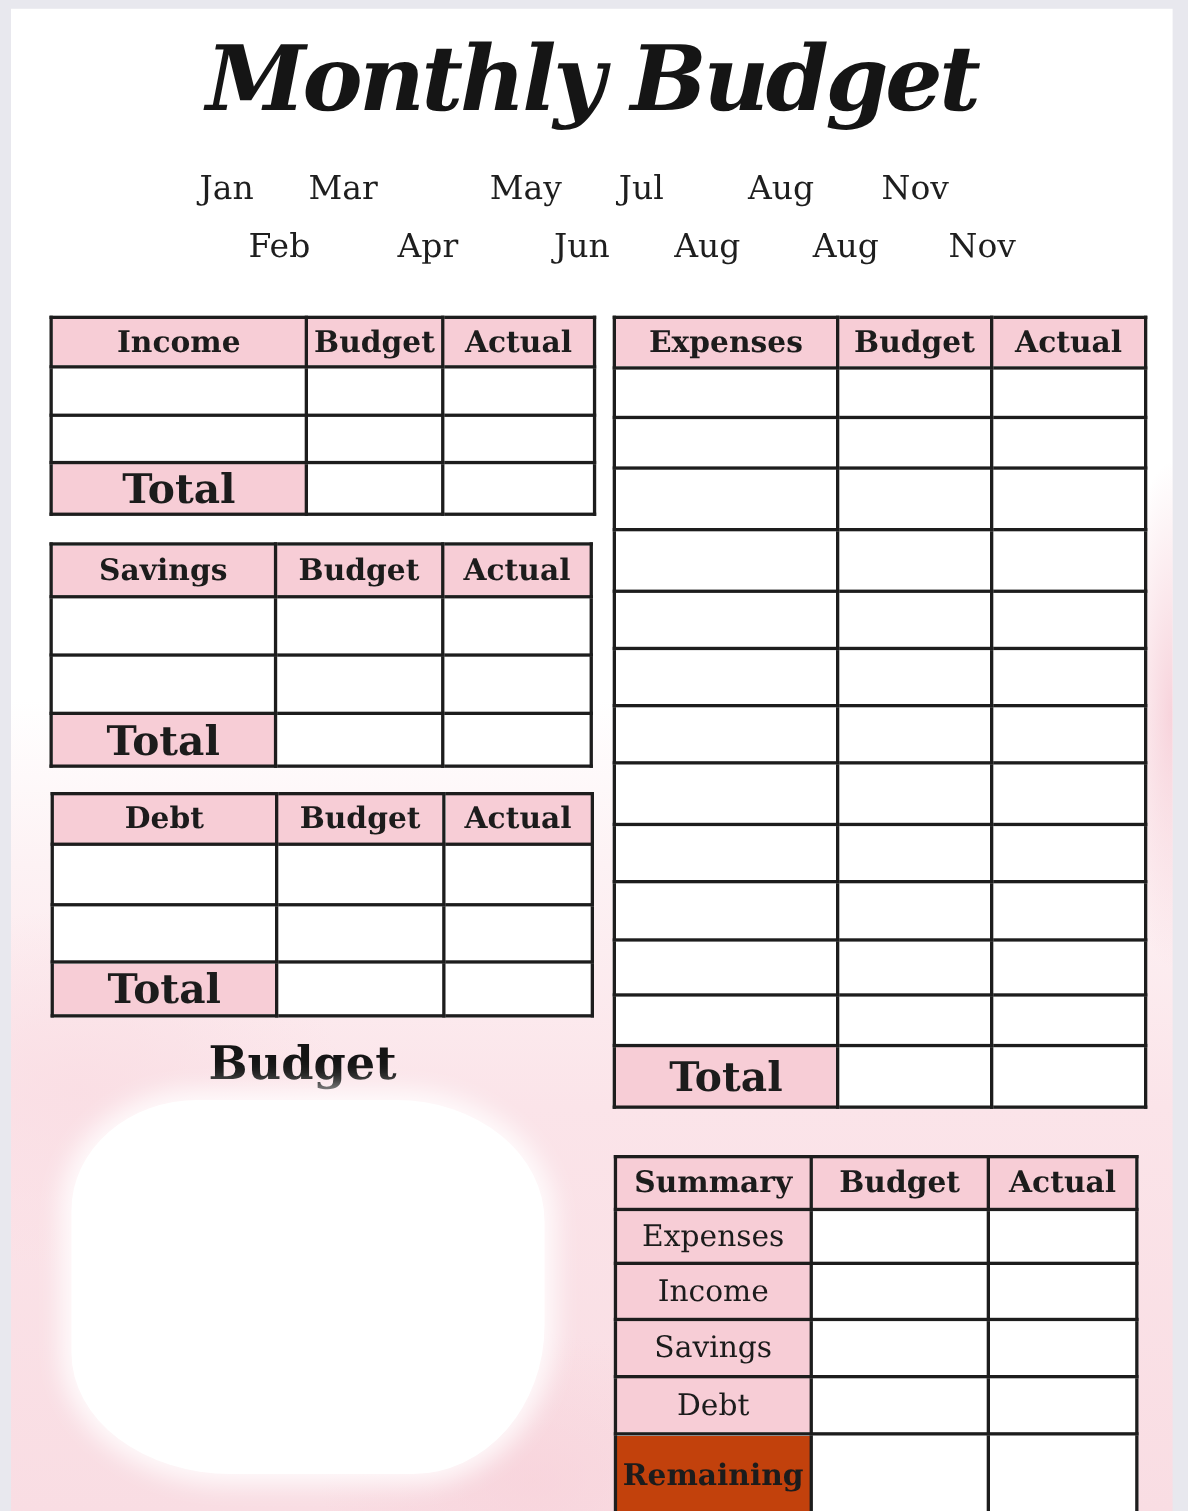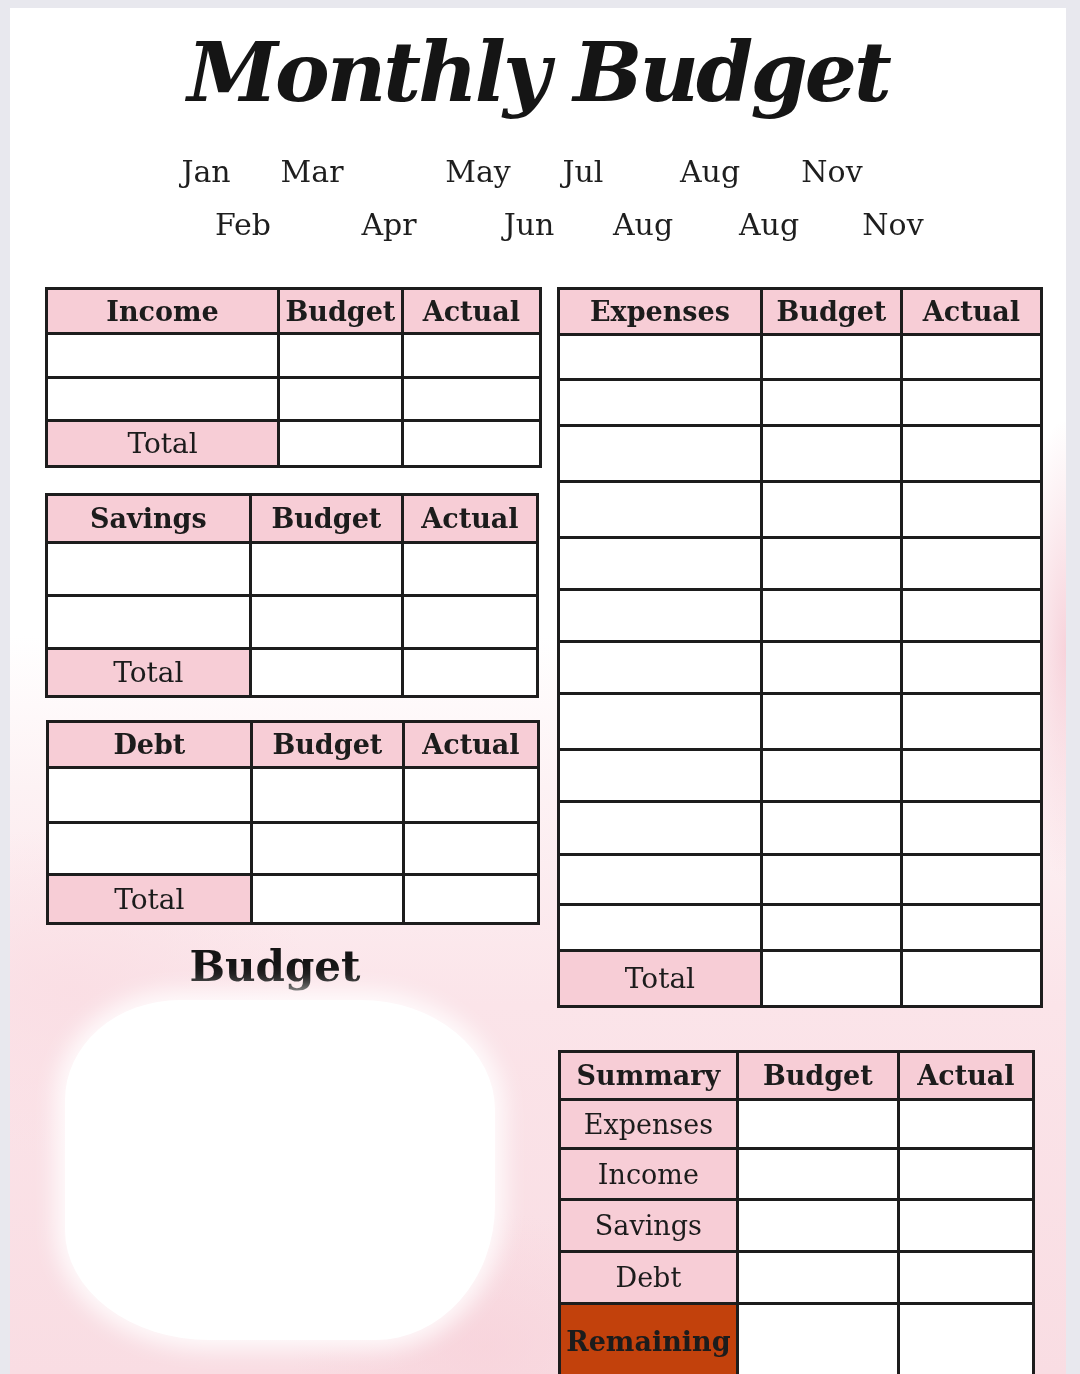--- a/index.html
+++ b/index.html
@@ -53,21 +53,21 @@
     background: #ffffff;
   }
   td, th {
     border: 3px solid #1d1d1d;
     text-align: center;
     vertical-align: middle;
     font-size: 27px;
     overflow: hidden;
   }
   .hdr  { background: #f7cdd6; font-weight: bold; }
-  .totalcell { background: #f7cdd6; font-weight: normal; font-size: 28px; margin-top: 34px; }
+  .totalcell { background: #f7cdd6; font-weight: bold; font-size: 37px; margin-top: 34px; }
   .plain { background: #ffffff; }
   .lbl { background: #f7cdd6; font-weight: normal; }
   .lbl-bold { background: #c2410c; font-weight: bold; }
 
   #income-table   { left: 35px;  top: 279px; width: 497px; }
   #savings-table  { left: 35px;  top: 485px; width: 494px; }
   #debt-table     { left: 36px;  top: 712px; width: 494px; }
   #expenses-table { left: 547px; top: 279px; width: 486px; }
   #summary-table  { left: 548px; top: 1042px; width: 477px; }
 
@@ -98,21 +98,21 @@
 
     <div class="months-row1">
       <span class="month" style="left:196px">Jan</span>
       <span class="month" style="left:302px">Mar</span>
       <span class="month" style="left:468px">May</span>
       <span class="month" style="left:573px">Jul</span>
       <span class="month" style="left:700px">Aug</span>
       <span class="month" style="left:822px">Nov</span>
     </div>
     <div class="months-row2">
-      <span class="month" style="left:233px">Feb</span>
+      <span class="month" style="left:244px">Feb</span>
       <span class="month" style="left:379px">Apr</span>
       <span class="month" style="left:519px">Jun</span>
       <span class="month" style="left:633px">Aug</span>
       <span class="month" style="left:759px">Aug</span>
       <span class="month" style="left:883px">Nov</span>
     </div>
 
     <table id="income-table">
       <colgroup>
           <col style="width:47%">

